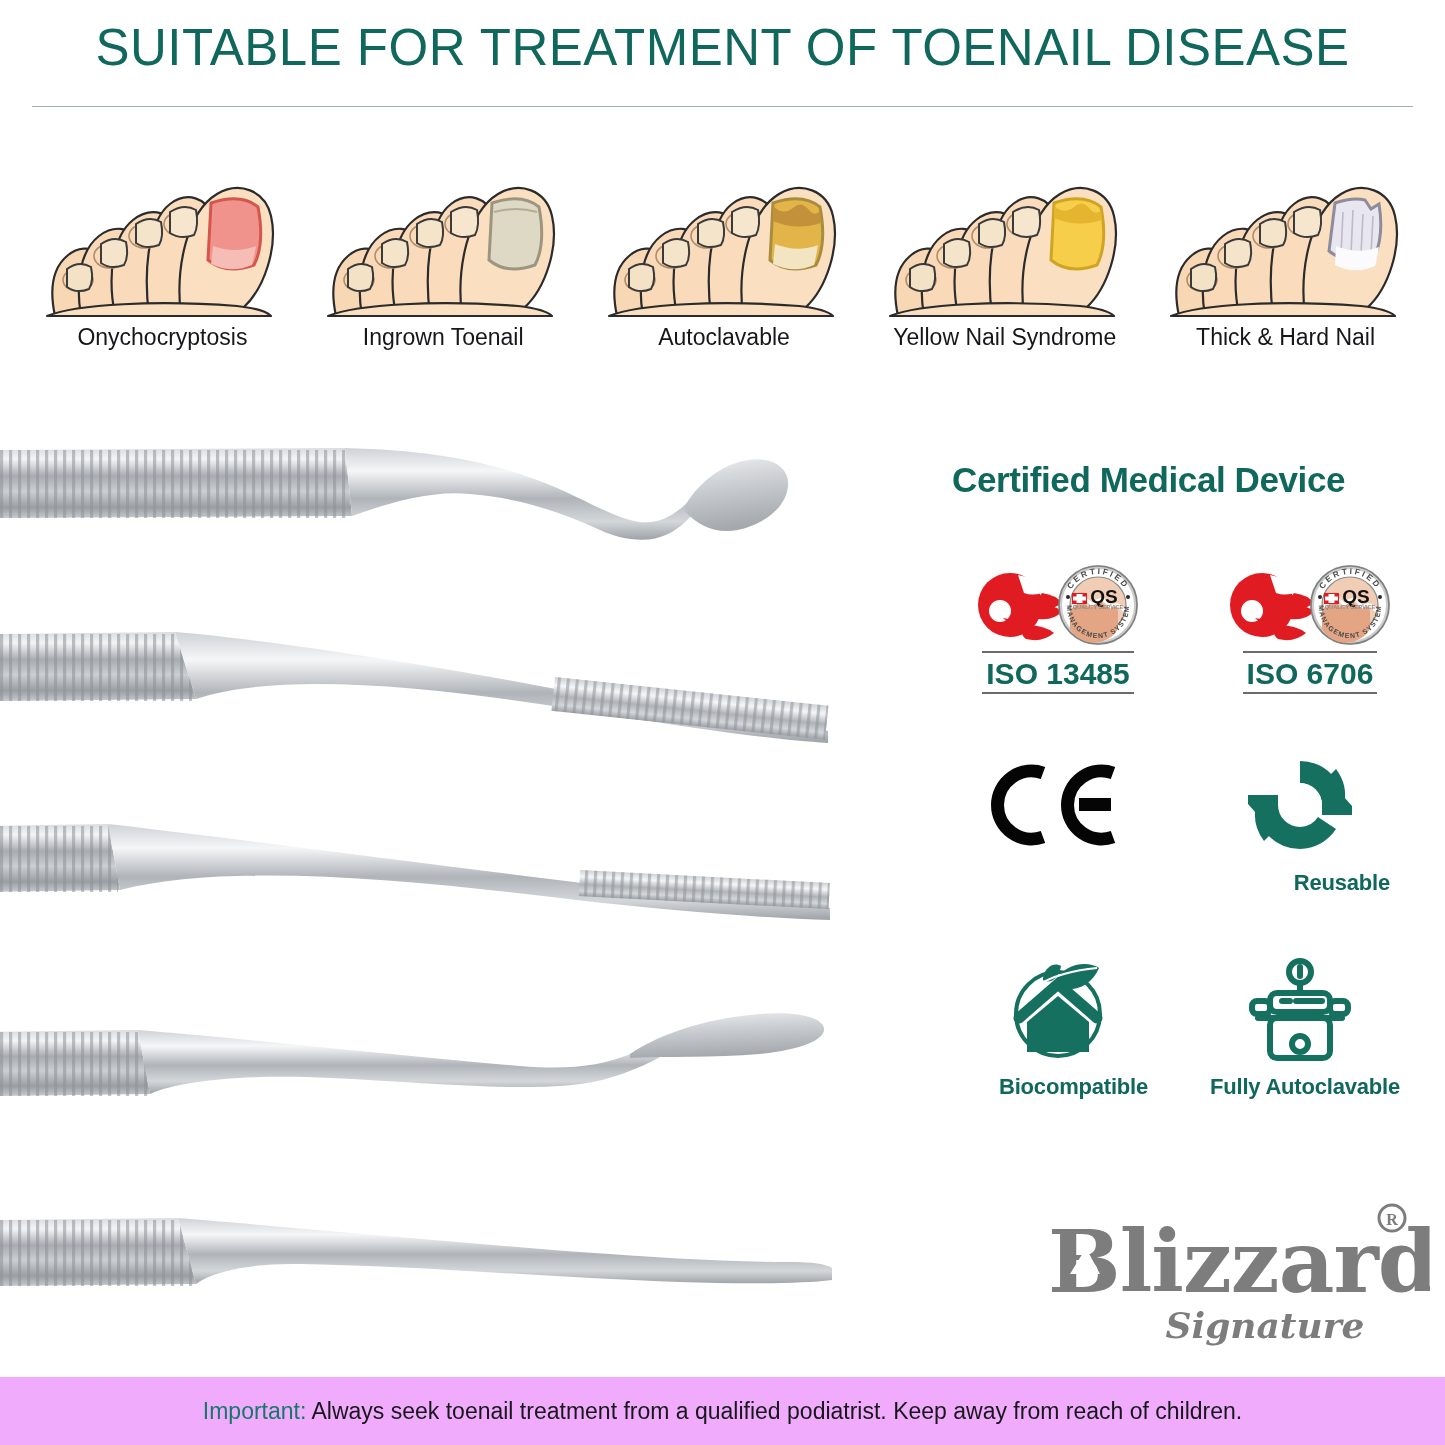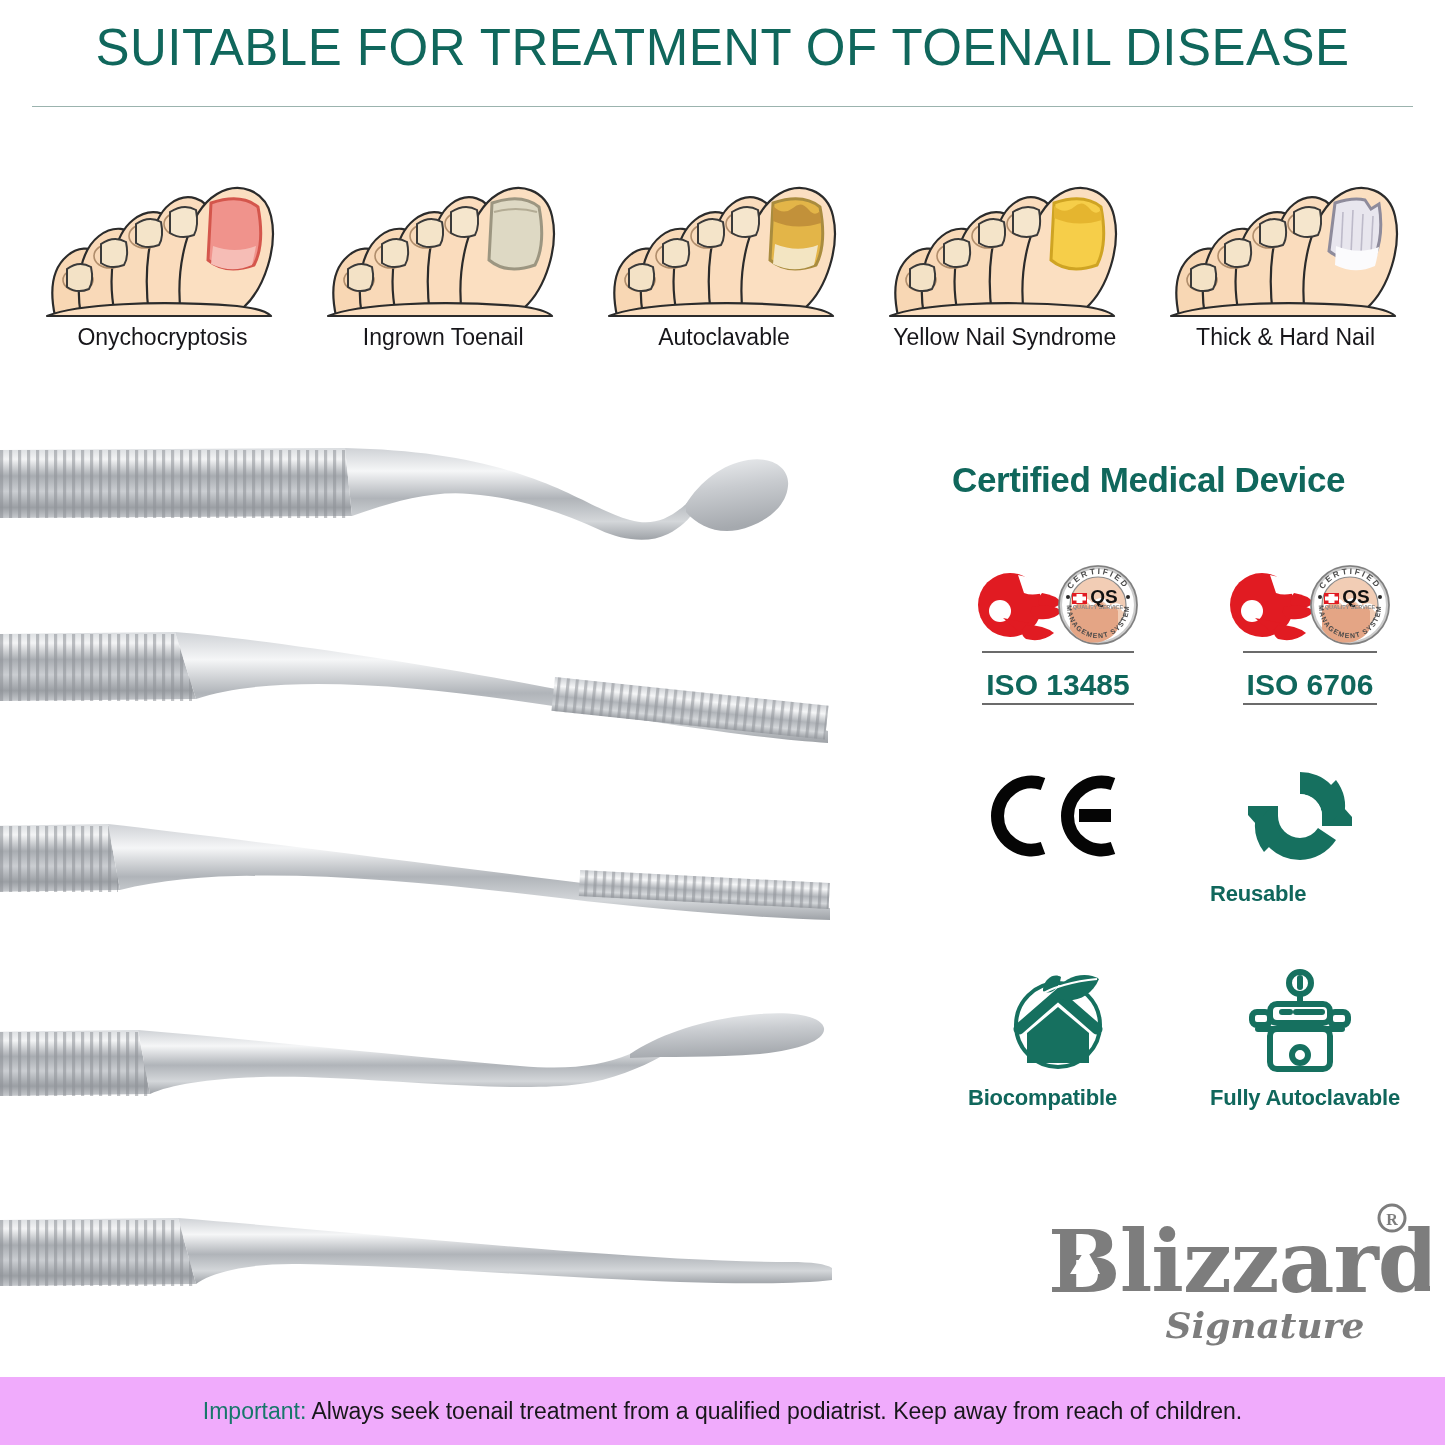--- a/index.html
+++ b/index.html
@@ -69,31 +69,31 @@
     display: flex; justify-content: flex-start; gap: 72px;
     margin-top: 62px; margin-left: 38px;
   }
   .iso-badge { width: 180px; text-align: center; }
   .iso-badge .iso-art { height: 86px; display: flex; align-items: center; justify-content: center; }
   .iso-text {
     font-size: 30px; font-weight: 700; color: #10675c;
     letter-spacing: 0px;
     border-top: 2px solid #6b6b6b;
     border-bottom: 2px solid #6b6b6b;
-    display: inline-block; padding: 16px 4px 2px 4px; margin-top: 3px;
+    display: inline-block; padding: 5px 4px 2px 4px; margin-top: 3px;
     line-height: 1.05;
   }
 
   .sym-row {
     display: flex; justify-content: flex-start; gap: 62px;
     margin-left: 38px;
   }
   .sym-row-1 { margin-top: 52px; }
   .sym-row-2 { margin-top: 54px; }
-  .sym { width: 180px; text-align: left; }
+  .sym { width: 180px; text-align: right; }
   .sym-art { height: 118px; display: flex; align-items: center; justify-content: center; }
   .sym-label {
     font-size: 22px; font-weight: 700; color: #10675c;
     margin-top: 6px; white-space: nowrap; letter-spacing: -0.2px;
   }
 
   
   .brand {
     position: absolute; left: 1040px; top: 1196px;
     width: 390px; height: 170px;

